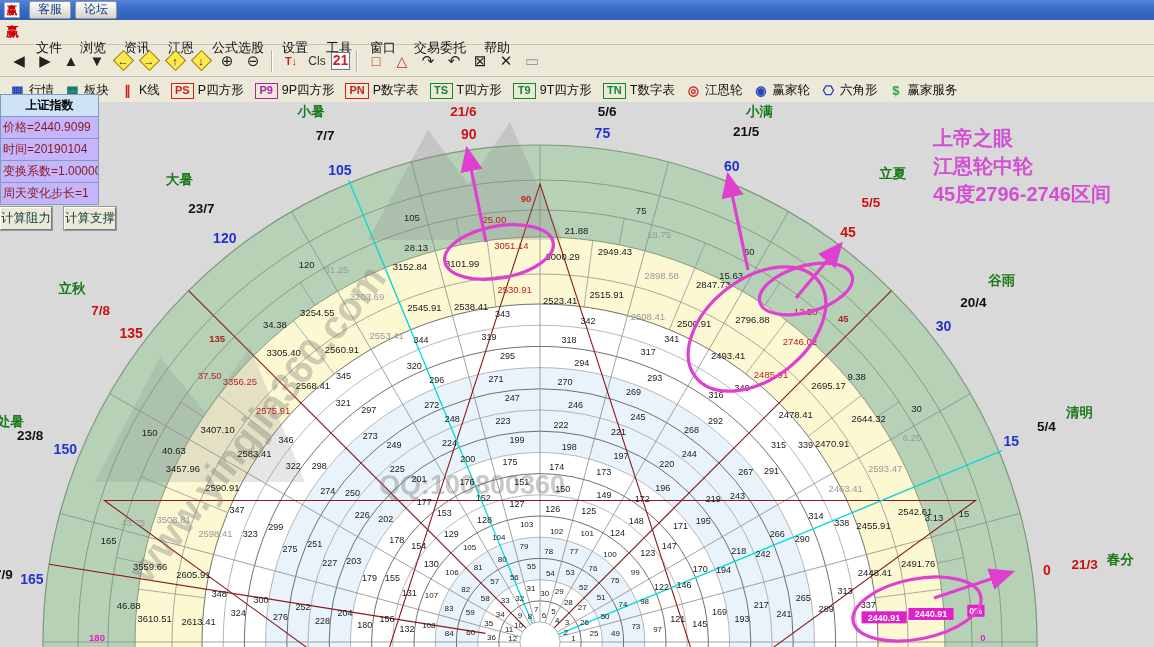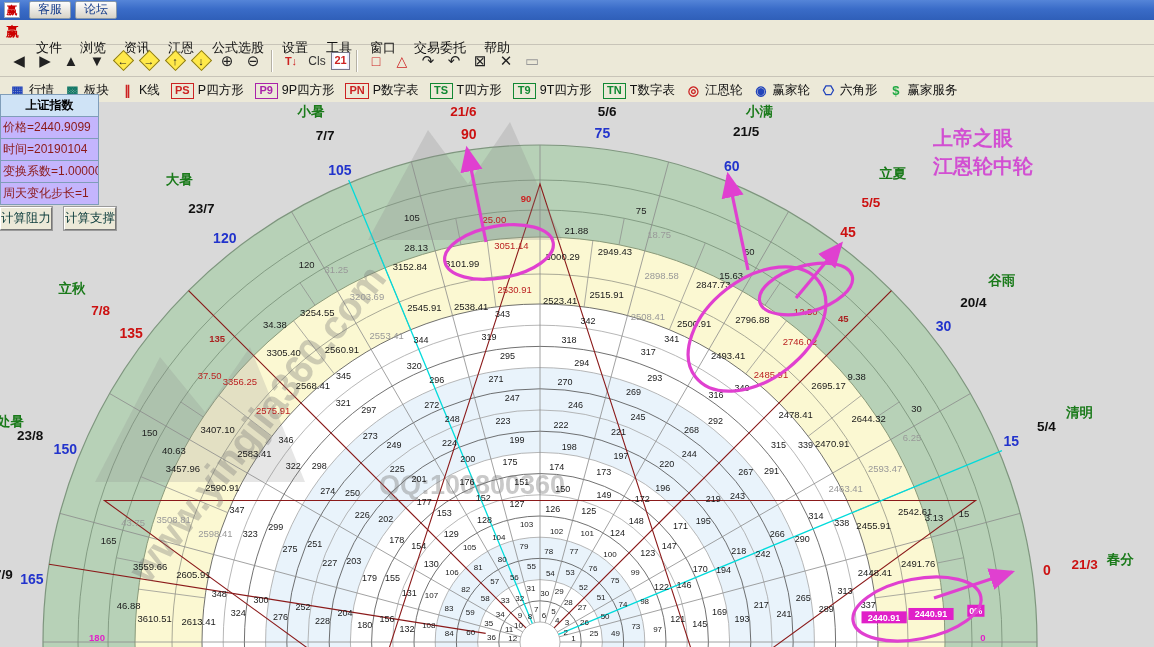--- a/index.html
+++ b/index.html
@@ -14,21 +14,21 @@
   .menubar .mlogo{color:#c00;font-weight:bold;font-size:13px;margin:0 8px 0 2px;}
   .menu-item{font-size:13px;color:#111;padding:2px 9px;cursor:default;margin-top:32px;}
   
   .toolbar1{height:31px;background:#ece9d8;border-bottom:1px solid #c8c4b8;display:flex;align-items:center;padding:0 6px;}
   .tool{width:24px;height:24px;display:flex;align-items:center;justify-content:center;font-size:15px;color:#222;margin:0 1px;}
   .tool.diam{position:relative;}
   .tool.diam .dsq{position:absolute;width:13px;height:13px;background:#ffe94a;border:1px solid #8a7a1a;transform:rotate(45deg);}
   .tool.diam .ar{position:relative;font-size:11px;font-weight:bold;color:#222;}
   .tool.tline{font-size:11px;font-weight:bold;color:#c22;}
   .tool.cls{font-size:12px;color:#333;}
-  .tool.cal{font-size:11px;color:#fff;background:#eef;border:1px solid #778;width:17px;height:16px;line-height:15px;}
+  .tool.cal{font-size:14px;color:#fff;background:#eef;border:1px solid #778;width:17px;height:16px;line-height:15px;}
   .tool.cal i{font-style:normal;display:block;background:#fff;color:#c22;font-weight:bold;}
   .tool.redshape{color:#c22;font-size:14px;}
   .tool.gray{color:#999;}
   .sep{width:1px;height:22px;background:#b5b1a5;border-right:1px solid #fff;margin:0 5px;}
   .toolbar2{height:27px;background:#ece9d8;border-bottom:1px solid #b8b4a8;display:flex;align-items:center;padding:0 6px;}
   .mod{display:flex;align-items:center;font-size:12.5px;color:#111;padding:2px 7px 2px 4px;white-space:nowrap;}
   .mod .mic{display:inline-block;min-width:15px;height:14px;line-height:13px;text-align:center;font-size:10px;font-weight:bold;margin-right:4px;}
   .mod .boxic{border:1px solid currentColor;padding:0 3px;font-size:11px;}
   
   .sidepanel{position:absolute;left:0;top:94px;width:99px;z-index:5;font-size:12px;}
@@ -549,20 +549,21 @@
       <text x="892.6636035671004" y="75.9995911122864" fill="#1a7a1a" font-size="13.5" text-anchor="middle" font-family="&quot;Liberation Sans&quot;,sans-serif" font-weight="bold">立夏</text>
       <text x="759.5194637417244" y="14" fill="#1a7a1a" font-size="13.5" text-anchor="middle" font-family="&quot;Liberation Sans&quot;,sans-serif" font-weight="bold">小满</text>
       <text x="311.03155870528565" y="14" fill="#1a7a1a" font-size="13.5" text-anchor="middle" font-family="&quot;Liberation Sans&quot;,sans-serif" font-weight="bold">小暑</text>
       <text x="179.22237545916425" y="82.22569838646092" fill="#1a7a1a" font-size="13.5" text-anchor="middle" font-family="&quot;Liberation Sans&quot;,sans-serif" font-weight="bold">大暑</text>
       <text x="71.99959111228634" y="191.3363964328998" fill="#1a7a1a" font-size="13.5" text-anchor="middle" font-family="&quot;Liberation Sans&quot;,sans-serif" font-weight="bold">立秋</text>
       <text x="-3.329738776137333" y="324.48053625827544" fill="#1a7a1a" font-size="13.5" text-anchor="start" font-family="&quot;Liberation Sans&quot;,sans-serif" font-weight="bold">处暑</text>
     </svg>
   <div class="annot">
     <div>上帝之眼</div>
     <div>江恩轮中轮</div>
+    <div>45度2796-2746区间</div>
   </div>
 </div>
 
 <div class="sidepanel">
   <div class="sp-title">上证指数</div>
   <div id="sprows">
       <div class="sp-row">价格=2440.9099</div>
       <div class="sp-row">时间=20190104</div>
       <div class="sp-row">变换系数=1.00000</div>
       <div class="sp-row">周天变化步长=1</div>

